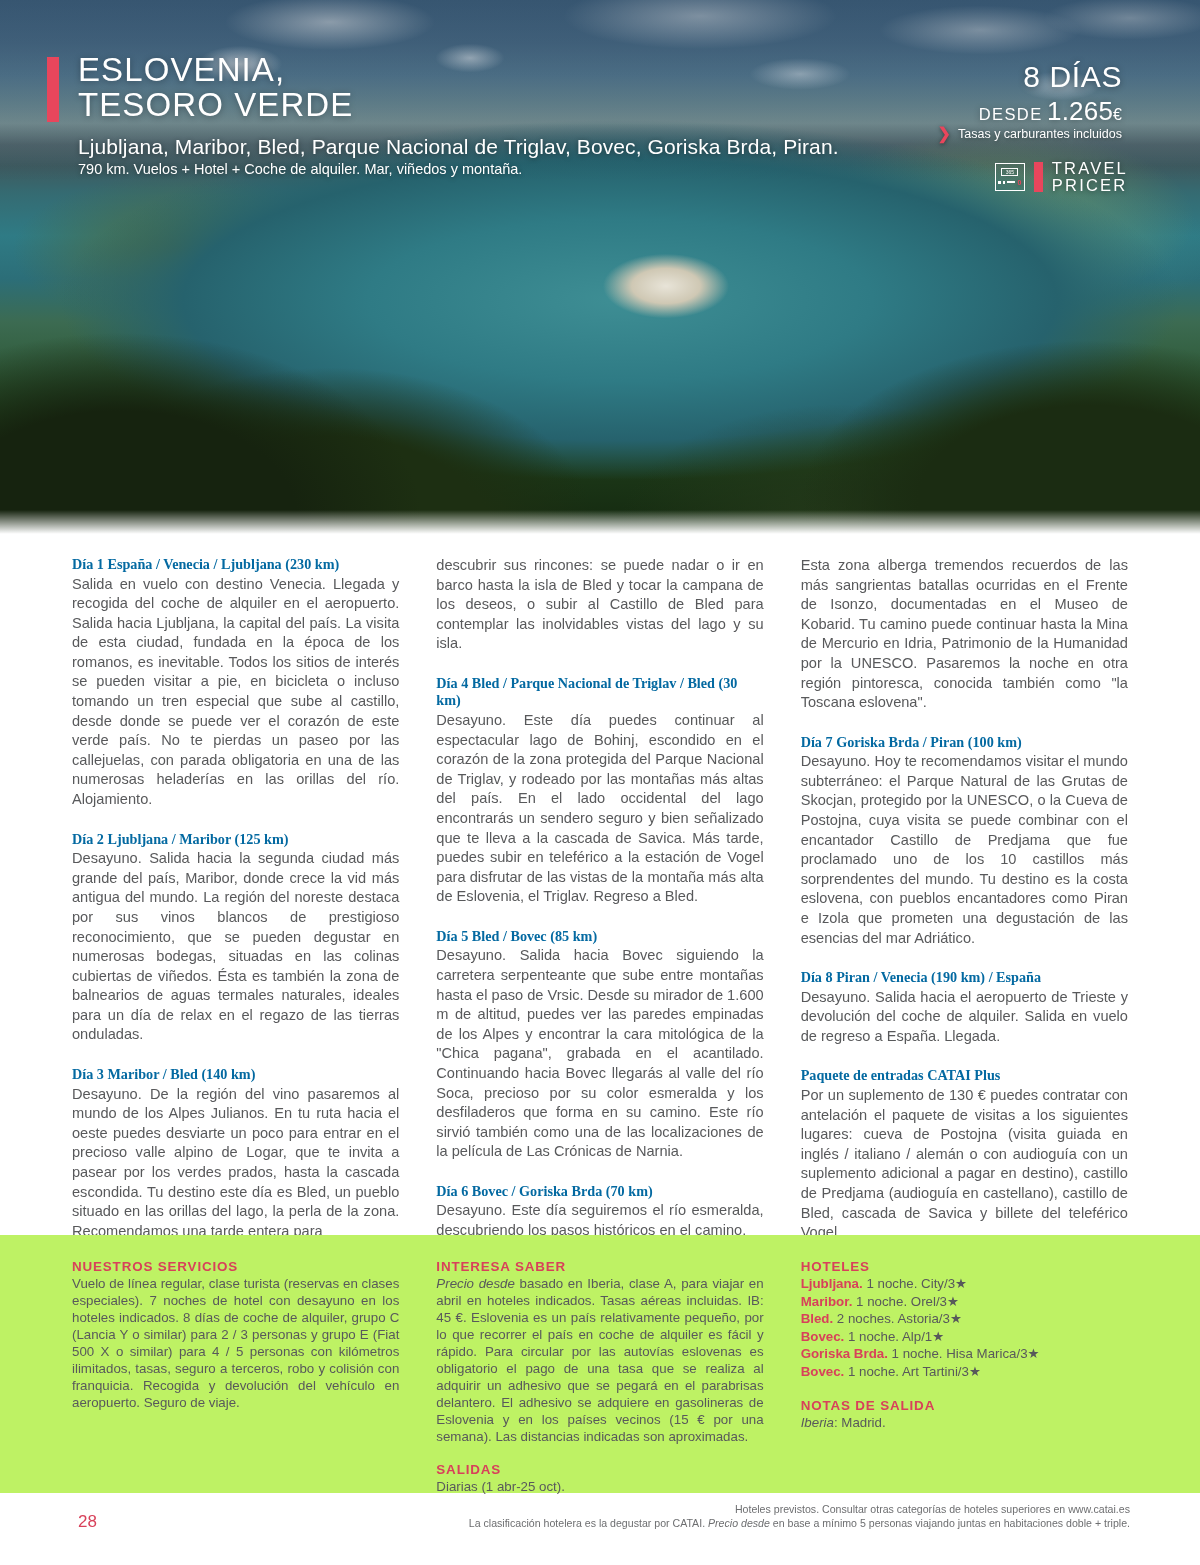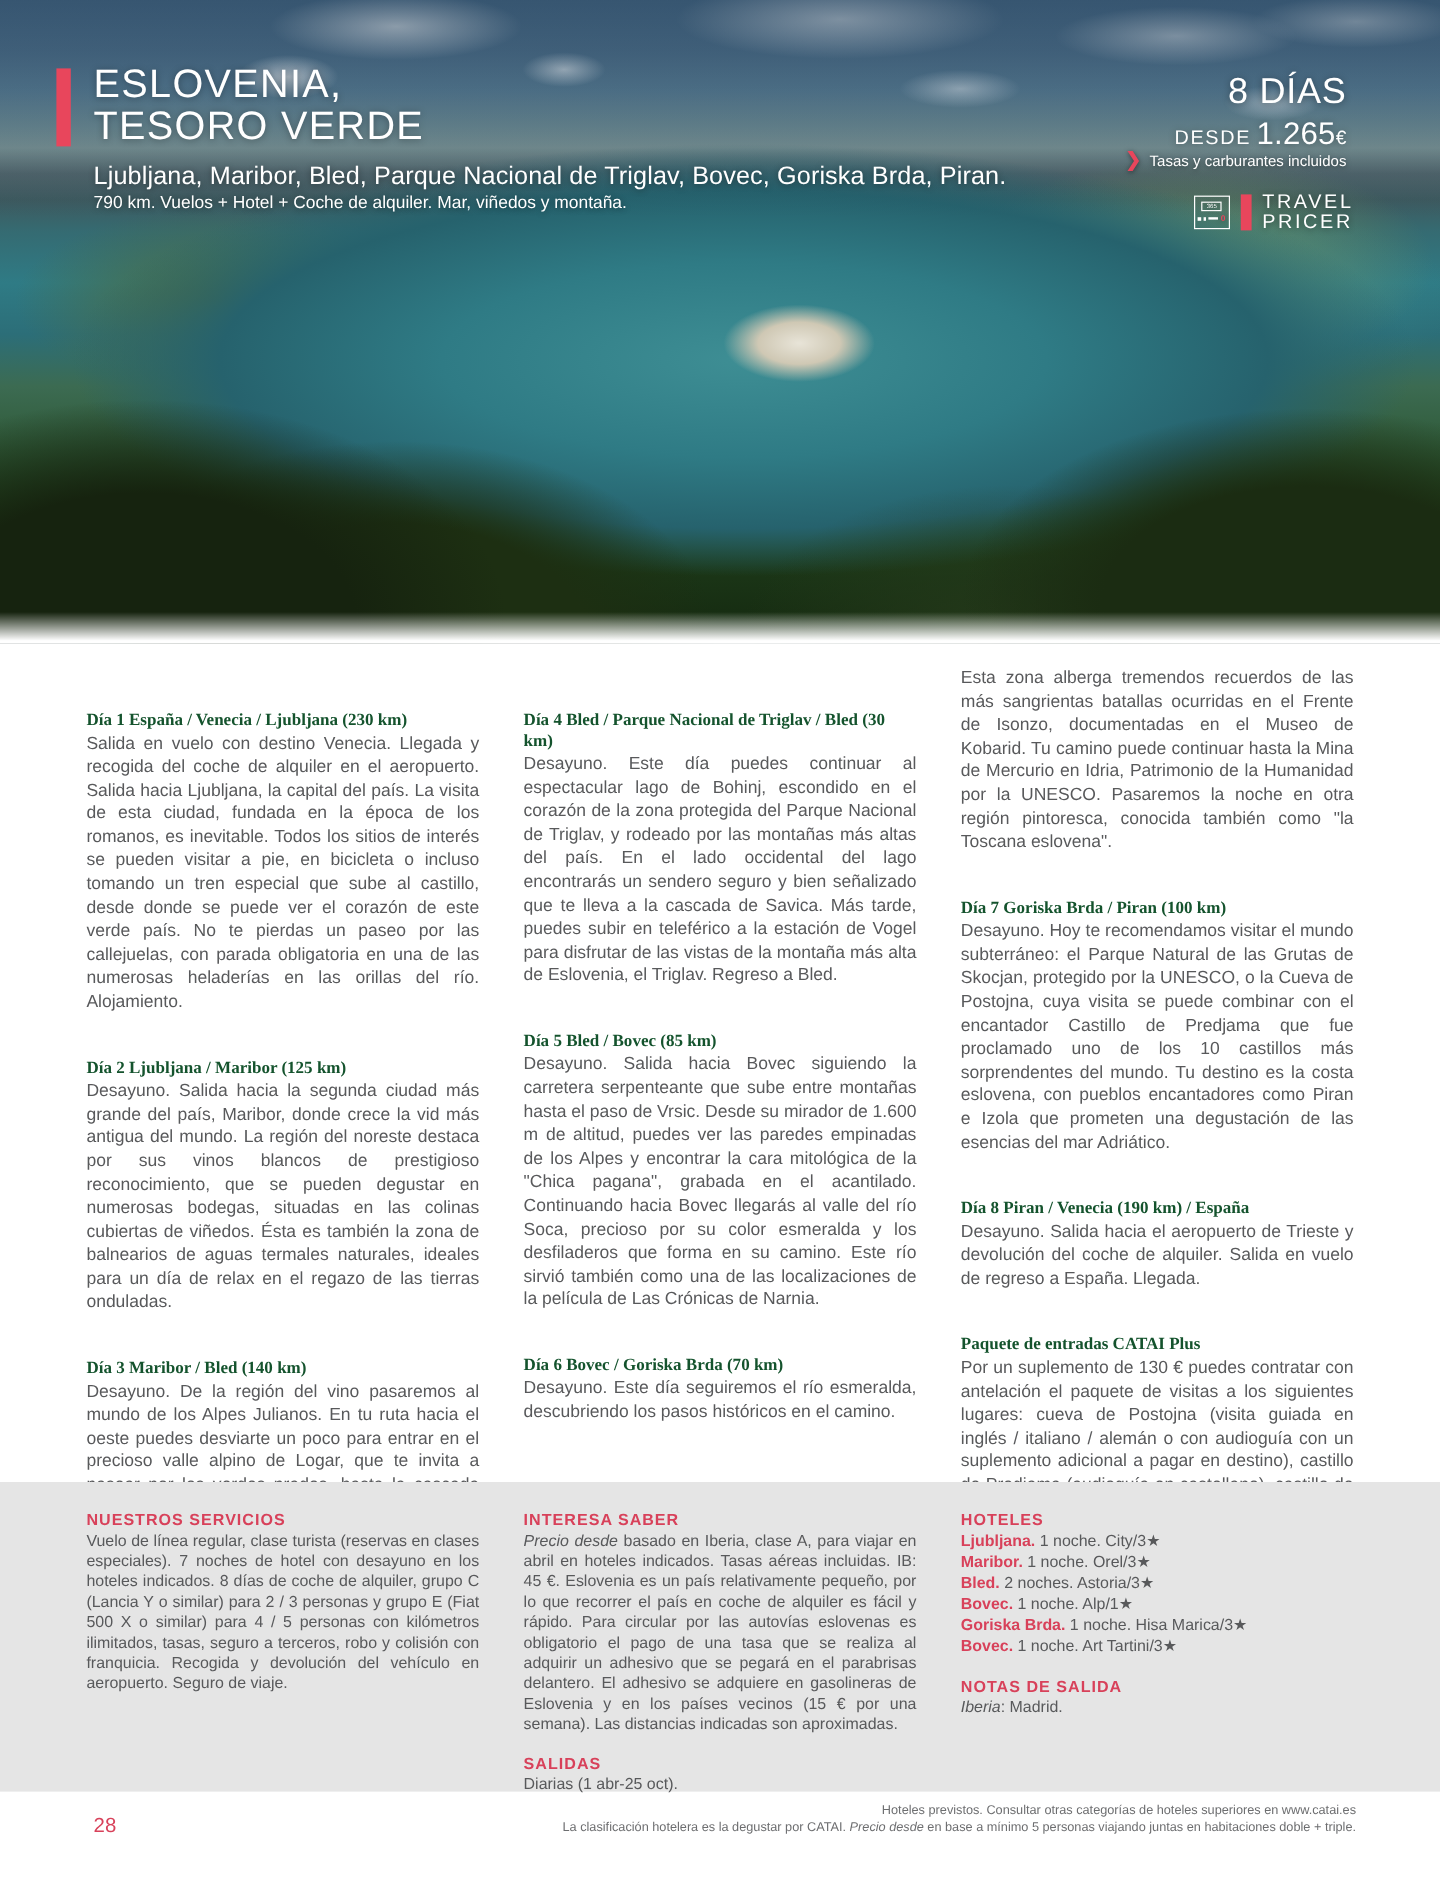--- a/index.html
+++ b/index.html
@@ -181,45 +181,44 @@
     position: absolute;
     left: 0; top: 556px;
     width: 1200px; height: 666px;
     display: flex;
     gap: 37px;
     padding: 0 72px;
   }
   .col { width: 330px; }
 
   .day-h {
-    color: #14532d;
+    color: #0369a1;
     font-size: 14.2px;
     line-height: 17.5px;
     font-weight: bold;
     font-family: "Liberation Serif", serif;
     margin-bottom: 1px;
-    margin-top: 36px;
   }
   .para {
     color: #58595b;
     font-size: 14.6px;
     line-height: 19.6px;
     text-align: justify;
     margin-bottom: 21px;
     hyphens: auto;
   }
   .para.tight { margin-bottom: 0; }
   .para:last-child { margin-bottom: 0; }
 
   
   .gray {
     position: absolute;
     left: 0; top: 1235px;
     width: 1200px; height: 258px;
-    background: #e5e5e5;
+    background: #bef264;
   }
   .gray-inner {
     position: absolute;
     left: 72px; top: 24px;
     width: 1056px;
     display: flex; gap: 37px;
   }
   .gcol { width: 330px; }
   .sec-h {
     color: #d8415a;
@@ -314,20 +313,21 @@
   <div class="col">
     <div class="day-h">Día 1 España / Venecia / Ljubljana (230 km)</div>
     <div class="para">Salida en vuelo con destino Venecia. Llegada y recogida del coche de alquiler en el aeropuerto. Salida hacia Ljubljana, la capital del país. La visita de esta ciudad, fundada en la época de los romanos, es inevitable. Todos los sitios de interés se pueden visitar a pie, en bicicleta o incluso tomando un tren especial que sube al castillo, desde donde se puede ver el corazón de este verde país. No te pierdas un paseo por las callejuelas, con parada obligatoria en una de las numerosas heladerías en las orillas del río. Alojamiento.</div>
     <div class="day-h">Día 2 Ljubljana / Maribor (125 km)</div>
     <div class="para">Desayuno. Salida hacia la segunda ciudad más grande del país, Maribor, donde crece la vid más antigua del mundo. La región del noreste destaca por sus vinos blancos de prestigioso reconocimiento, que se pueden degustar en numerosas bodegas, situadas en las colinas cubiertas de viñedos. Ésta es también la zona de balnearios de aguas termales naturales, ideales para un día de relax en el regazo de las tierras onduladas.</div>
     <div class="day-h">Día 3 Maribor / Bled (140 km)</div>
     <div class="para tight">Desayuno. De la región del vino pasaremos al mundo de los Alpes Julianos. En tu ruta hacia el oeste puedes desviarte un poco para entrar en el precioso valle alpino de Logar, que te invita a pasear por los verdes prados, hasta la cascada escondida. Tu destino este día es Bled, un pueblo situado en las orillas del lago, la perla de la zona. Recomendamos una tarde entera para</div>
   </div>
 
   <div class="col">
+    <div class="para">descubrir sus rincones: se puede nadar o ir en barco hasta la isla de Bled y tocar la campana de los deseos, o subir al Castillo de Bled para contemplar las inolvidables vistas del lago y su isla.</div>
     <div class="day-h">Día 4 Bled / Parque Nacional de Triglav / Bled (30 km)</div>
     <div class="para">Desayuno. Este día puedes continuar al espectacular lago de Bohinj, escondido en el corazón de la zona protegida del Parque Nacional de Triglav, y rodeado por las montañas más altas del país. En el lado occidental del lago encontrarás un sendero seguro y bien señalizado que te lleva a la cascada de Savica. Más tarde, puedes subir en teleférico a la estación de Vogel para disfrutar de las vistas de la montaña más alta de Eslovenia, el Triglav. Regreso a Bled.</div>
     <div class="day-h">Día 5 Bled / Bovec (85 km)</div>
     <div class="para">Desayuno. Salida hacia Bovec siguiendo la carretera serpenteante que sube entre montañas hasta el paso de Vrsic. Desde su mirador de 1.600 m de altitud, puedes ver las paredes empinadas de los Alpes y encontrar la cara mitológica de la "Chica pagana", grabada en el acantilado. Continuando hacia Bovec llegarás al valle del río Soca, precioso por su color esmeralda y los desfiladeros que forma en su camino. Este río sirvió también como una de las localizaciones de la película de Las Crónicas de Narnia.</div>
     <div class="day-h">Día 6 Bovec / Goriska Brda (70 km)</div>
     <div class="para tight">Desayuno. Este día seguiremos el río esmeralda, descubriendo los pasos históricos en el camino.</div>
   </div>
 
   <div class="col">
     <div class="para">Esta zona alberga tremendos recuerdos de las más sangrientas batallas ocurridas en el Frente de Isonzo, documentadas en el Museo de Kobarid. Tu camino puede continuar hasta la Mina de Mercurio en Idria, Patrimonio de la Humanidad por la UNESCO. Pasaremos la noche en otra región pintoresca, conocida también como "la Toscana eslovena".</div>

